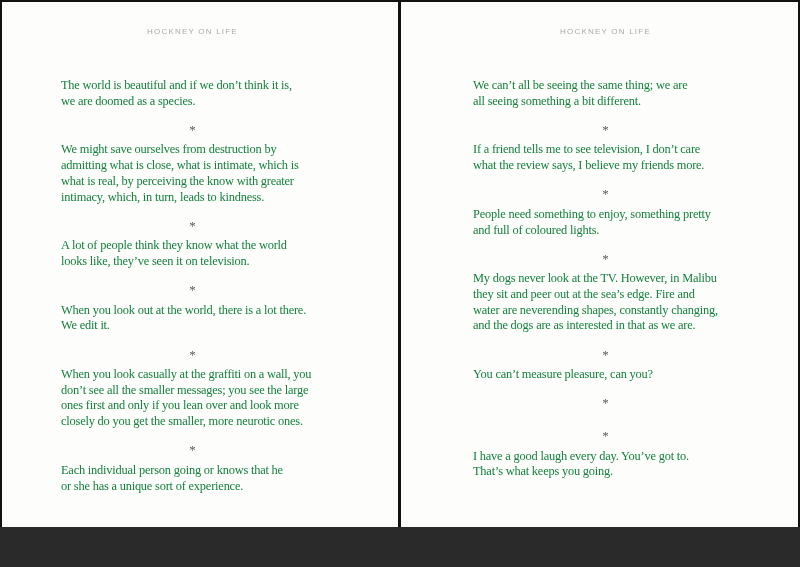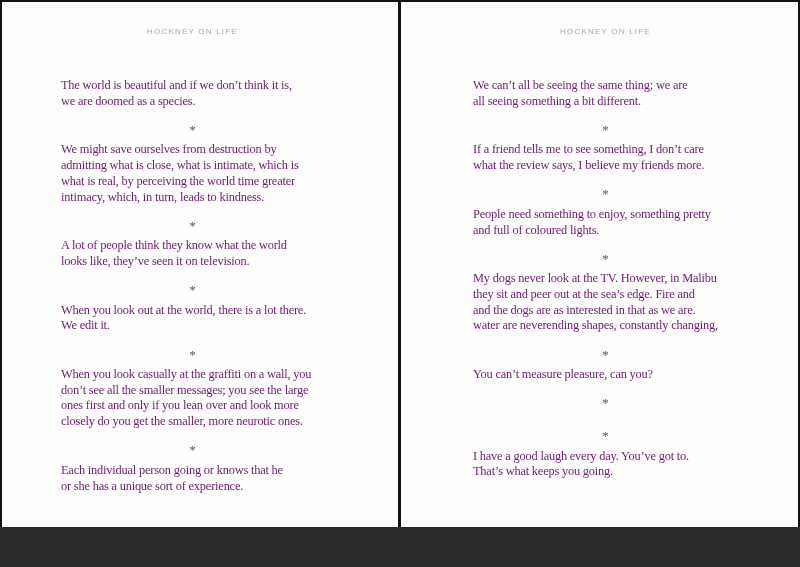--- a/index.html
+++ b/index.html
@@ -35,21 +35,21 @@
     line-height: 10px;
     letter-spacing: 1.2px;
     color: #a9a9a7;
   }
   .quotes { margin-top: 41px; }
   .quote-line {
     white-space: nowrap;
     font-size: 12.4px;
     line-height: 15.7px;
     letter-spacing: -0.2px;
-    color: #701a75;
+    color: #15803d;
   }
   .separator {
     height: 33px;
     display: flex;
     align-items: center;
     justify-content: center;
   }
   .separator .glyph {
     font-size: 13px;
     color: #5a5a58;
@@ -81,21 +81,21 @@
           <div class="quote-line">The world is beautiful and if we don’t think it is,</div>
           <div class="quote-line">we are doomed as a species.</div>
         </div>
         <div class="separator">
             <span class="glyph">*</span>
           </div>
 
         <div class="quote">
           <div class="quote-line">We might save ourselves from destruction by</div>
           <div class="quote-line">admitting what is close, what is intimate, which is</div>
-          <div class="quote-line">what is real, by perceiving the world time greater</div>
+          <div class="quote-line">what is real, by perceiving the know with greater</div>
           <div class="quote-line">intimacy, which, in turn, leads to kindness.</div>
         </div>
         <div class="separator">
             <span class="glyph">*</span>
           </div>
 
         <div class="quote">
           <div class="quote-line">A lot of people think they know what the world</div>
           <div class="quote-line">looks like, they’ve seen it on television.</div>
         </div>
@@ -138,40 +138,40 @@
 
         <div class="quote">
           <div class="quote-line">We can’t all be seeing the same thing; we are</div>
           <div class="quote-line">all seeing something a bit different.</div>
         </div>
         <div class="separator">
             <span class="glyph">*</span>
           </div>
 
         <div class="quote">
-          <div class="quote-line">If a friend tells me to see something, I don’t care</div>
+          <div class="quote-line">If a friend tells me to see television, I don’t care</div>
           <div class="quote-line">what the review says, I believe my friends more.</div>
         </div>
         <div class="separator">
             <span class="glyph">*</span>
           </div>
 
         <div class="quote">
           <div class="quote-line">People need something to enjoy, something pretty</div>
           <div class="quote-line">and full of coloured lights.</div>
         </div>
         <div class="separator">
             <span class="glyph">*</span>
           </div>
 
         <div class="quote">
           <div class="quote-line">My dogs never look at the TV. However, in Malibu</div>
           <div class="quote-line">they sit and peer out at the sea’s edge. Fire and</div>
+          <div class="quote-line">water are neverending shapes, constantly changing,</div>
           <div class="quote-line">and the dogs are as interested in that as we are.</div>
-          <div class="quote-line">water are neverending shapes, constantly changing,</div>
         </div>
         <div class="separator">
             <span class="glyph">*</span>
           </div>
 
         <div class="quote">
           <div class="quote-line">You can’t measure pleasure, can you?</div>
         </div>
         <div class="separator">
             <span class="glyph">*</span>

